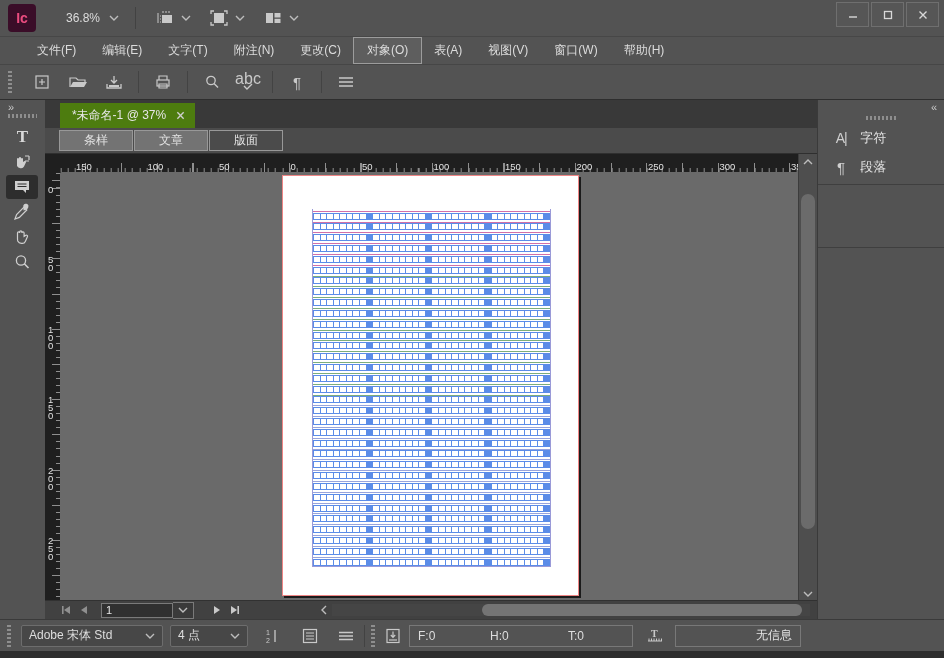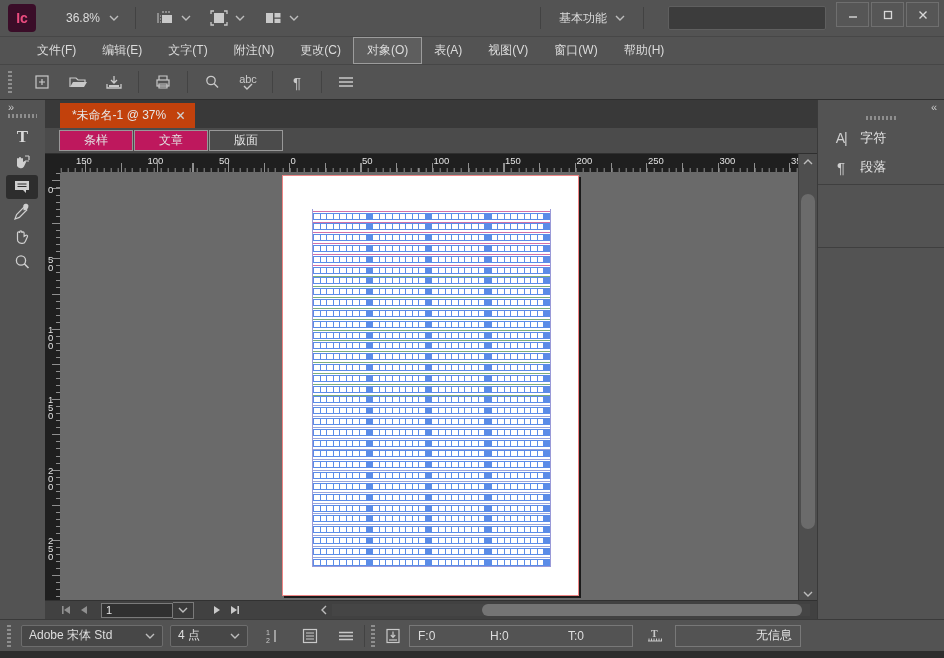--- a/index.html
+++ b/index.html
@@ -38,32 +38,32 @@
   .main{display:flex;height:519px;}
   .dock{width:45px;position:relative;background:#535353;}
   .dock-expand{position:absolute;left:8px;top:1px;font-size:11px;color:#c9c9c9;letter-spacing:-1px;}
   .dock-dots{position:absolute;left:8px;top:14px;width:29px;height:4px;background:repeating-linear-gradient(90deg,#8e8e8e 0 2px,transparent 2px 4px);}
   .tool{width:32px;height:24px;margin:1px auto;display:flex;align-items:center;justify-content:center;border-radius:3px;color:#cfcfcf;}
   .tool.active{background:#2d2d2d;}
   .tool-T{font-family:"Liberation Serif","DejaVu Serif",serif;font-size:17px;font-weight:bold;color:#d9d9d9;}
 
   .doc{width:773px;display:flex;flex-direction:column;background:#3c3c3c;}
   .tabbar{height:28px;background:#393939;display:flex;align-items:flex-end;}
-  .doc-tab{height:25px;margin-left:15px;background:#c2410c;padding:0 10px 0 12px;display:flex;align-items:center;gap:10px;color:#e6e6e6;}
+  .doc-tab{height:25px;margin-left:15px;background:#4d7c0f;padding:0 10px 0 12px;display:flex;align-items:center;gap:10px;color:#e6e6e6;}
   .viewtabs{height:25px;background:#4b4b4b;display:flex;align-items:center;padding-left:14px;border-bottom:1px solid #2f2f2f;}
-  .viewtab{width:72px;height:19px;line-height:19px;text-align:center;background:#be185d;border:1px solid #989898;margin-right:1px;color:#e2e2e2;}
+  .viewtab{width:72px;height:19px;line-height:19px;text-align:center;background:#737373;border:1px solid #989898;margin-right:1px;color:#e2e2e2;}
   .viewtab.active{background:#4b4b4b;}
 
   .doc-body{height:448px;position:relative;background:#6a6a6a;}
   .corner{position:absolute;left:0;top:0;width:15px;height:18px;background:#1f1f1f;border-right:1px solid #3a3a3a;border-bottom:1px solid #3a3a3a;}
   .hruler{position:absolute;left:15px;top:0;width:740px;height:18px;background:#1f1f1f;overflow:hidden;
     background-image:repeating-linear-gradient(90deg,#8f8f8f 0 1px,transparent 1px 35.75px),
                      repeating-linear-gradient(90deg,#8f8f8f 0 1px,transparent 1px 7.15px);
     background-size:100% 9px,100% 4px;background-position:229px bottom,0.7px bottom;background-repeat:repeat-x;}
-  .hruler span{position:absolute;top:1px;font-size:9.5px;color:#e2e2e2;}
+  .hruler span{position:absolute;top:7px;font-size:9.5px;color:#e2e2e2;}
   .vruler{position:absolute;left:0;top:18px;width:15px;height:430px;background:#1f1f1f;overflow:hidden;
     background-image:repeating-linear-gradient(180deg,#8f8f8f 0 1px,transparent 1px 35.2px),
                      repeating-linear-gradient(180deg,#8f8f8f 0 1px,transparent 1px 7.04px);
     background-size:8px 100%,4px 100%;background-position:right 16px,right 16px;background-repeat:repeat-y;}
   .vruler span{position:absolute;left:3px;font-size:9.5px;color:#e2e2e2;white-space:pre;line-height:8px;}
 
   .canvas{position:absolute;left:15px;top:18px;width:740px;height:430px;overflow:hidden;}
   .page{position:absolute;left:222px;top:3px;width:295px;height:419px;background:#ffffff;
     border:1px solid #ef8585;box-shadow:2px 2px 0 #1b1b1b;}
   .lgrid{position:absolute;left:29px;top:33px;width:237px;height:357px;
@@ -170,31 +170,20 @@
       <svg width="20" height="18" viewBox="0 0 20 18" class="ic">
         <rect x="3" y="4" width="7" height="10" fill="#c9c9c9"></rect>
         <rect x="11.5" y="4" width="6" height="4.5" fill="#c9c9c9"></rect>
         <rect x="11.5" y="9.8" width="6" height="4.2" fill="#c9c9c9"></rect>
       </svg>
       <svg class="chev" viewBox="0 0 10 8">
           <use href="#chev-d"></use>
         </svg>
     </div>
 
-    <div class="right-cluster">
-      <div class="vsep"></div>
-      <div class="workspace">
-        <span>基本功能</span>
-        <svg class="chev" viewBox="0 0 10 8">
-            <use href="#chev-d"></use>
-          </svg>
-      </div>
-      <div class="vsep"></div>
-      <input class="searchbox" value="" style="">
-    </div>
 
     <div class="winbtns">
       <div class="winbtn">
         <svg width="10" height="10" viewBox="0 0 10 10">
             <line x1="1" y1="7" x2="9" y2="7" stroke="currentColor" stroke-width="1.4"></line>
           </svg>
       </div>
       <div class="winbtn">
         <svg width="10" height="10" viewBox="0 0 10 10">
             <rect x="1.5" y="1.5" width="7" height="7" fill="none" stroke="currentColor" stroke-width="1.3"></rect>
@@ -252,21 +241,21 @@
       </svg>
     </div>
     <div class="tsep"></div>
     <div class="tbtn">
       <svg width="18" height="18" viewBox="0 0 18 18" class="ic">
         <circle cx="8" cy="7.5" r="4.2" fill="none" stroke="currentColor" stroke-width="1.3"></circle>
         <line x1="11" y1="10.5" x2="15" y2="14.5" stroke="currentColor" stroke-width="1.5"></line>
       </svg>
     </div>
     <div class="tbtn" style="flex-direction:column;line-height:8px;">
-      <span style="font-size:11px;color:#c9c9c9">abc</span>
+      <span style="font-size:16px;color:#c9c9c9">abc</span>
       <svg width="10" height="7" viewBox="0 0 10 7" class="ic">
           <polyline points="1,3 4,6 9,1" fill="none" stroke="currentColor" stroke-width="1.4"></polyline>
         </svg>
     </div>
     <div class="tsep"></div>
     <div class="tbtn">
       <span style="font-size:15px;color:#c9c9c9">¶</span>
     </div>
     <div class="tsep"></div>
     <div class="tbtn">

